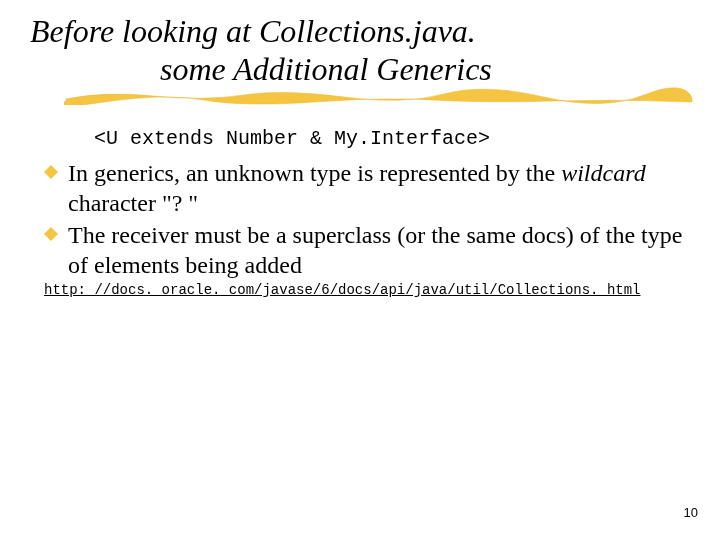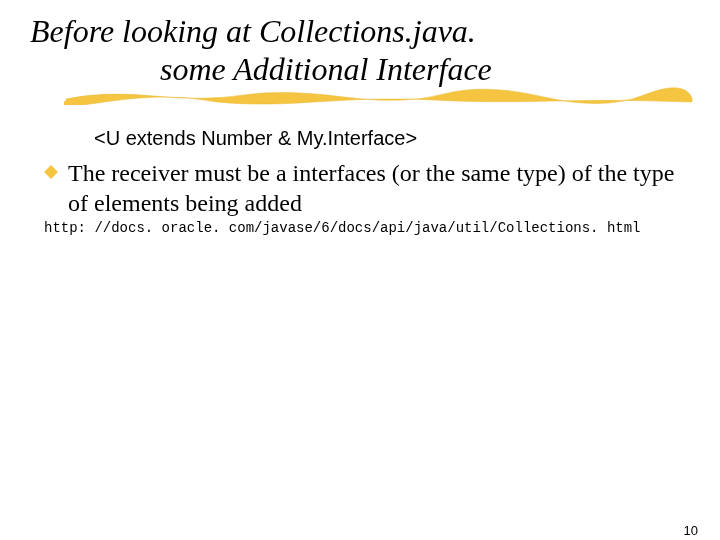--- a/index.html
+++ b/index.html
@@ -49,70 +49,77 @@
   }
   .bullet-icon {
     position: absolute;
     left: 0;
     top: 7px;
     width: 14px;
     height: 14px;
   }
   .italic { font-style: italic; }
   .code-line {
-    font-family: Liberation Sans, sans-serif;
+    font-family: Liberation Mono, monospace;
     font-size: 20px;
     padding-left: 50px;
     margin: 2px 0 8px 0;
   }
   .underline { text-decoration: underline; }
   .ref-link {
     font-family: "Courier New", Courier, monospace;
     font-size: 14px;
+    text-decoration: underline;
     margin-top: 2px;
     padding-left: 0;
   }
   .page-num {
     position: absolute;
     right: 22px;
-    bottom: 2px;
+    bottom: 20px;
     font-family: Arial, Helvetica, sans-serif;
     font-size: 13px;
   }
   .ws { white-space: pre; }
 </style>
 </head>
 <body>
 
 <div class="slide">
 
   <div class="title-block">
     <div class="title-line1">Before looking at Collections.java.</div>
-    <div class="title-line2">some Additional Interface</div>
+    <div class="title-line2">some Additional Generics</div>
   </div>
 
   <div class="highlight-bar">
     <svg width="630" height="18" viewBox="0 0 630 18">
       <path d="M 2 12 Q 40 4, 90 9 T 180 8 T 280 10 T 380 7 T 480 10 T 580 8 T 628 11
                L 628 15 Q 560 12, 490 14 T 370 13 T 250 15 T 140 13 T 40 15 T 2 14 Z" fill="#f5c542" stroke="#e8b82e" stroke-width="0.5"></path>
     </svg>
   </div>
 
   <div class="content">
 
 
     <div class="code-line">&lt;U extends Number &amp; My.Interface&gt;</div>
 
+    <div class="bullet-item">
+      <svg class="bullet-icon" viewBox="0 0 14 14">
+        <polygon points="7,0 14,7 7,14 0,7" fill="#f5c542"></polygon>
+      </svg>
+      <span>In generics, an unknown type is represented by the </span><span class="italic">wildcard</span><span> character "? "</span>
+    </div>
 
 
     <div class="bullet-item">
       <svg class="bullet-icon" viewBox="0 0 14 14">
         <polygon points="7,0 14,7 7,14 0,7" fill="#f5c542"></polygon>
       </svg>
-      <span>The receiver must be a interfaces (or the same type) of the type of elements being added</span>
+      <span>The receiver must be a superclass (or the same docs) of the type of elements being added</span>
     </div>
 
     <div class="ref-link ws">http: //docs. oracle. com/javase/6/docs/api/java/util/Collections. html</div>
 
   </div>
 
   <div class="page-num">10</div>
 
 </div>
 

